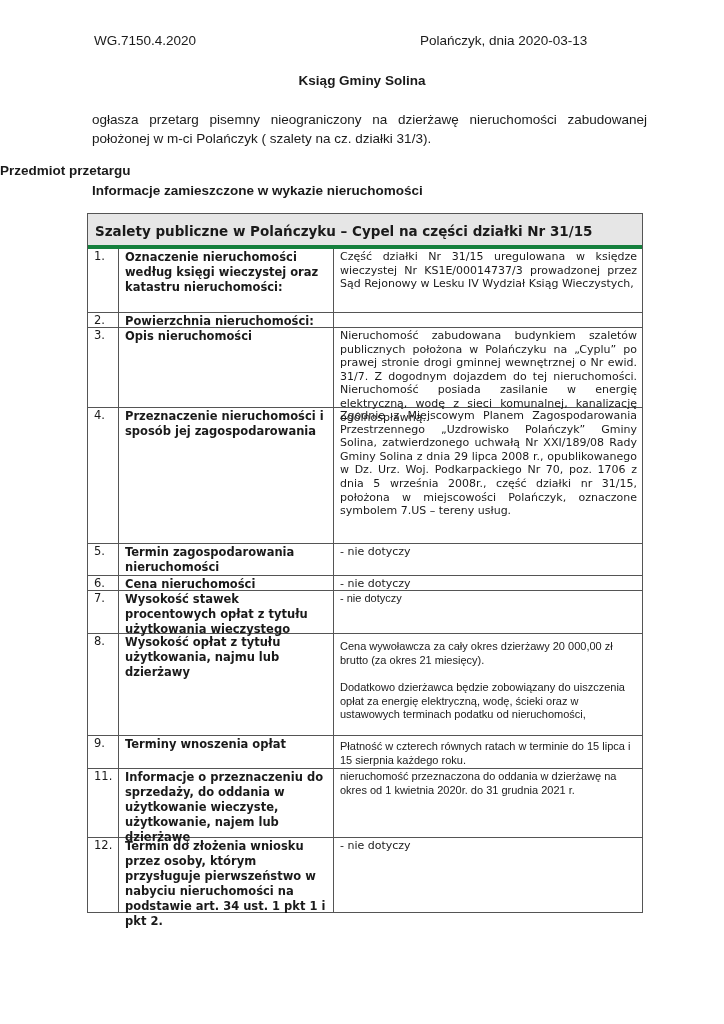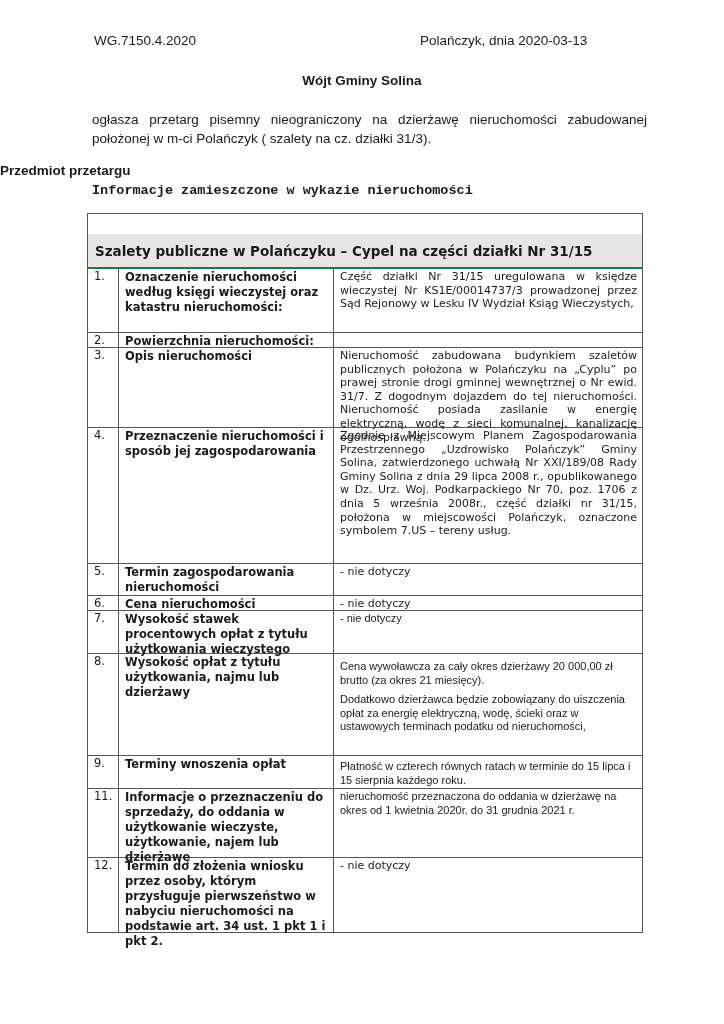--- a/index.html
+++ b/index.html
@@ -4,41 +4,41 @@
 <style>
   html, body { margin: 0; padding: 0; background: #ffffff; }
   body { width: 724px; height: 1024px; position: relative; overflow: hidden;
          font-family: "DejaVu Sans", sans-serif; color: #1a1a1a; }
   .page-head { position: absolute; top: 33px; left: 88px; width: 550px; font-family: "Liberation Sans", sans-serif; font-size: 13.5px; }
   .ref { position: absolute; left: 6px; top: 0; }
   .date { position: absolute; left: 332px; top: 0; }
   .issuer { position: absolute; top: 73px; left: 0; width: 724px; text-align: center; font-family: "Liberation Sans", sans-serif; font-weight: bold; font-size: 13.5px; }
   .intro { position: absolute; top: 110px; left: 92px; width: 555px; font-family: "Liberation Sans", sans-serif; font-size: 13.5px; line-height: 19px; text-align: justify; }
   .sub1 { position: absolute; top: 163px; left: 0; width: 724px; font-family: "Liberation Sans", sans-serif; font-weight: bold; font-size: 13.5px; }
-  .sub2 { position: absolute; top: 183px; left: 92px; font-family: Liberation Mono, monospace; font-weight: bold; font-size: 13.5px; }
+  .sub2 { position: absolute; top: 183px; left: 92px; font-family: Liberation Sans, sans-serif; font-weight: bold; font-size: 13.5px; }
   .tbl { position: absolute; left: 87px; top: 213px; width: 556px; border: 1px solid #555; box-sizing: border-box; }
-  .tbl-title { height: 35px; background: #e6e6e6; border-bottom: 2px solid #15803d; font-weight: bold; font-size: 13.5px; line-height: 35px; padding-left: 7px; box-sizing: border-box; margin-top: 20px; }
+  .tbl-title { height: 35px; background: #e6e6e6; border-bottom: 4px solid #15803d; font-weight: bold; font-size: 13.5px; line-height: 35px; padding-left: 7px; box-sizing: border-box; }
   .row { display: flex; border-bottom: 1px solid #555; box-sizing: border-box; }
   .row:last-child { border-bottom: none; }
   .c-num { width: 31px; border-right: 1px solid #555; font-size: 11.5px; padding: 1px 0 0 6px; box-sizing: border-box; line-height: 13.5px; }
   .c-label { width: 215px; border-right: 1px solid #555; font-weight: bold; font-size: 11.5px; padding: 1px 4px 0 6px; box-sizing: border-box; line-height: 15px; }
   .c-val { flex: 1; font-size: 11px; padding: 1px 5px 0 6px; box-sizing: border-box; line-height: 13.6px; text-align: justify; }
   .c-val.arial { font-family: "Liberation Sans", sans-serif; font-size: 11px; text-align: left; }
   .c-val p { margin: 0; }
-  .c-val p + p { margin-top: 6px; }
+  .c-val p + p { margin-top: 14px; }
 </style>
 </head>
 <body>
 
 <div class="page-head">
   <span class="ref">WG.7150.4.2020</span>
   <span class="date">Polańczyk, dnia 2020-03-13</span>
 </div>
 
-<div class="issuer">Wójt Gminy Solina</div>
+<div class="issuer">Ksiąg Gminy Solina</div>
 <div class="intro">ogłasza przetarg pisemny nieograniczony na dzierżawę nieruchomości zabudowanej położonej w m-ci Polańczyk ( szalety na cz. działki 31/3).</div>
 <div class="sub1">Przedmiot przetargu</div>
 <div class="sub2">Informacje zamieszczone w wykazie nieruchomości</div>
 
 <div class="tbl">
   <div class="tbl-title">Szalety publiczne w Polańczyku – Cypel na części działki Nr 31/15</div>
 
   <div class="row" style="height:64px">
     <div class="c-num">1.</div>
     <div class="c-label">Oznaczenie nieruchomości według księgi wieczystej oraz katastru nieruchomości:</div>

